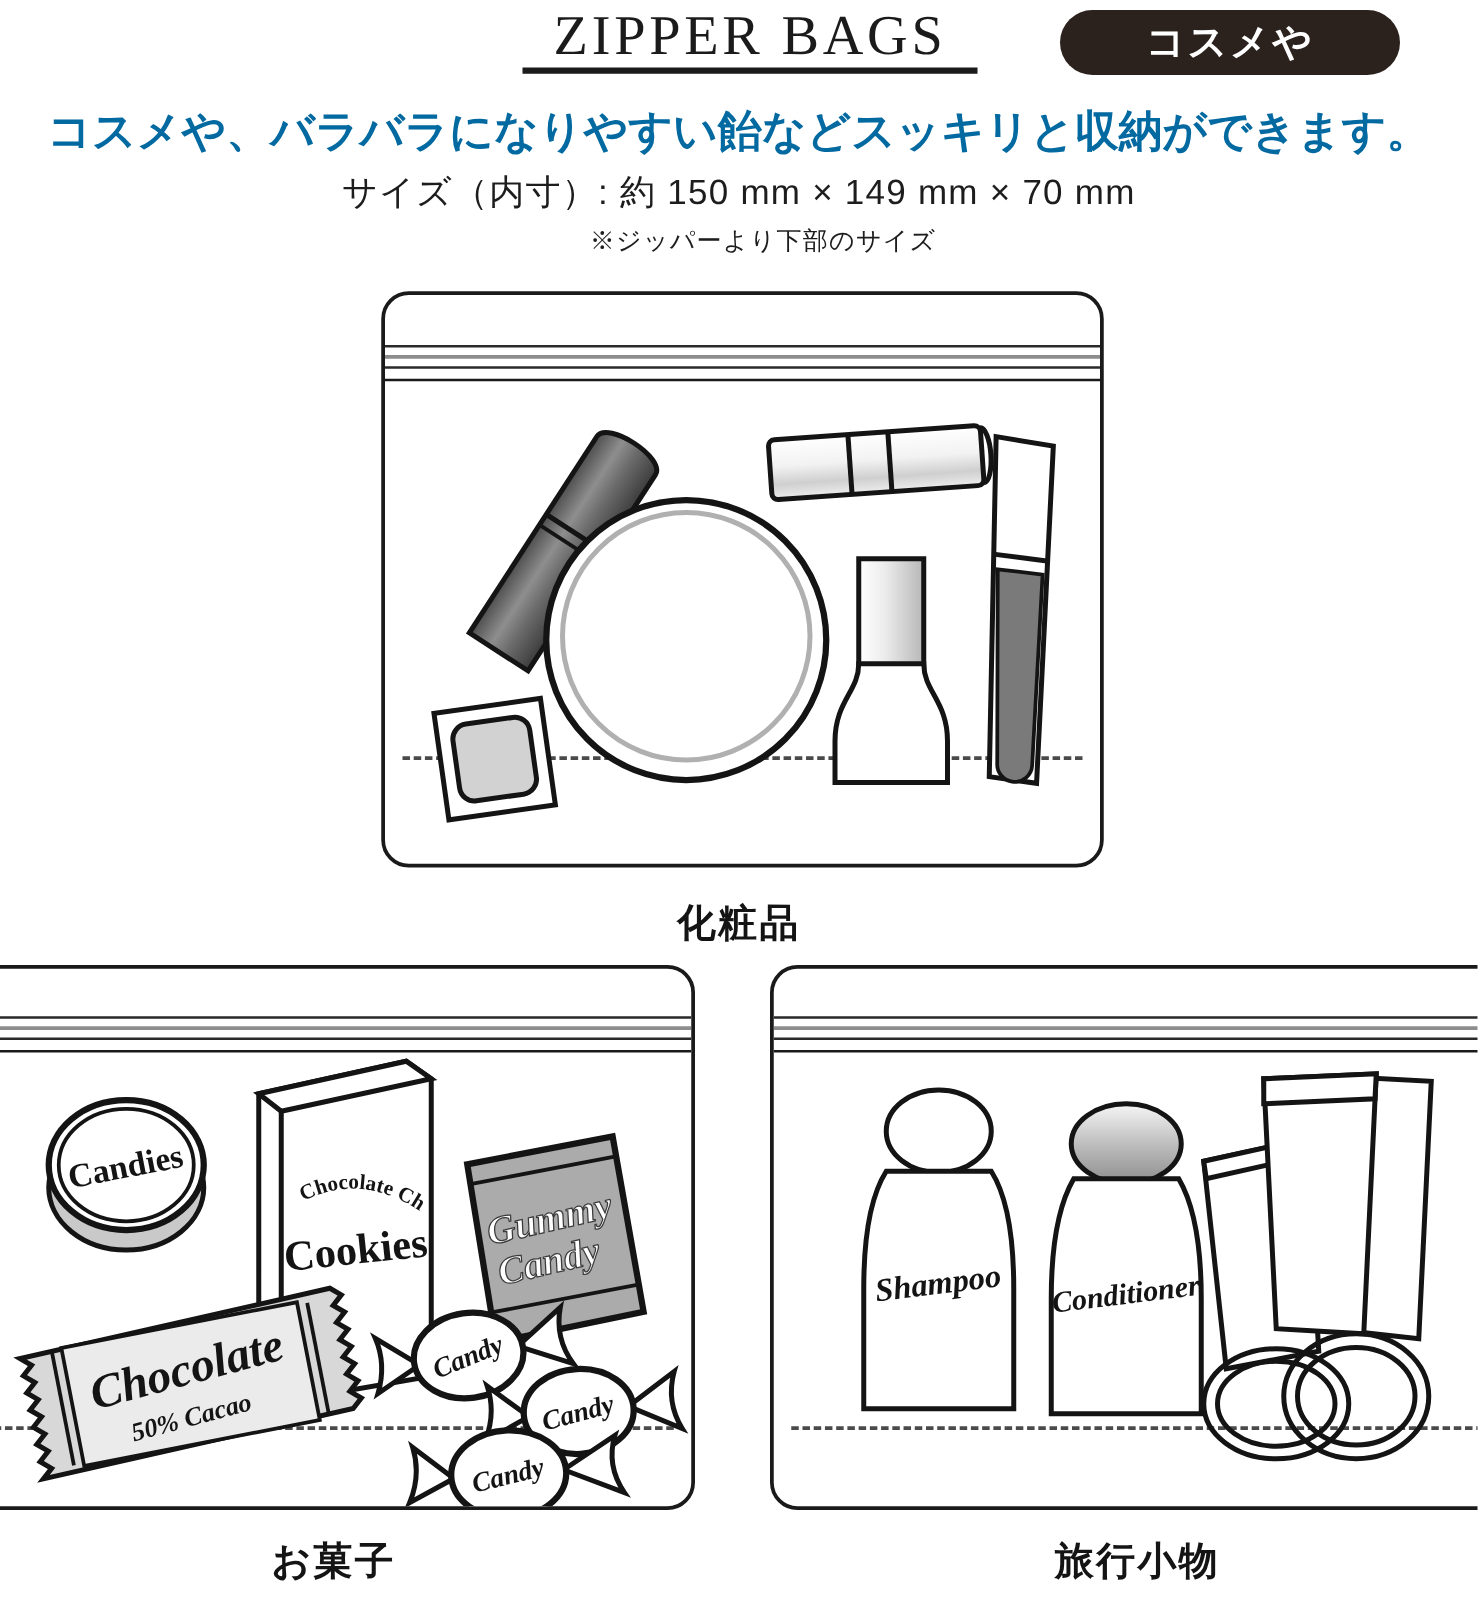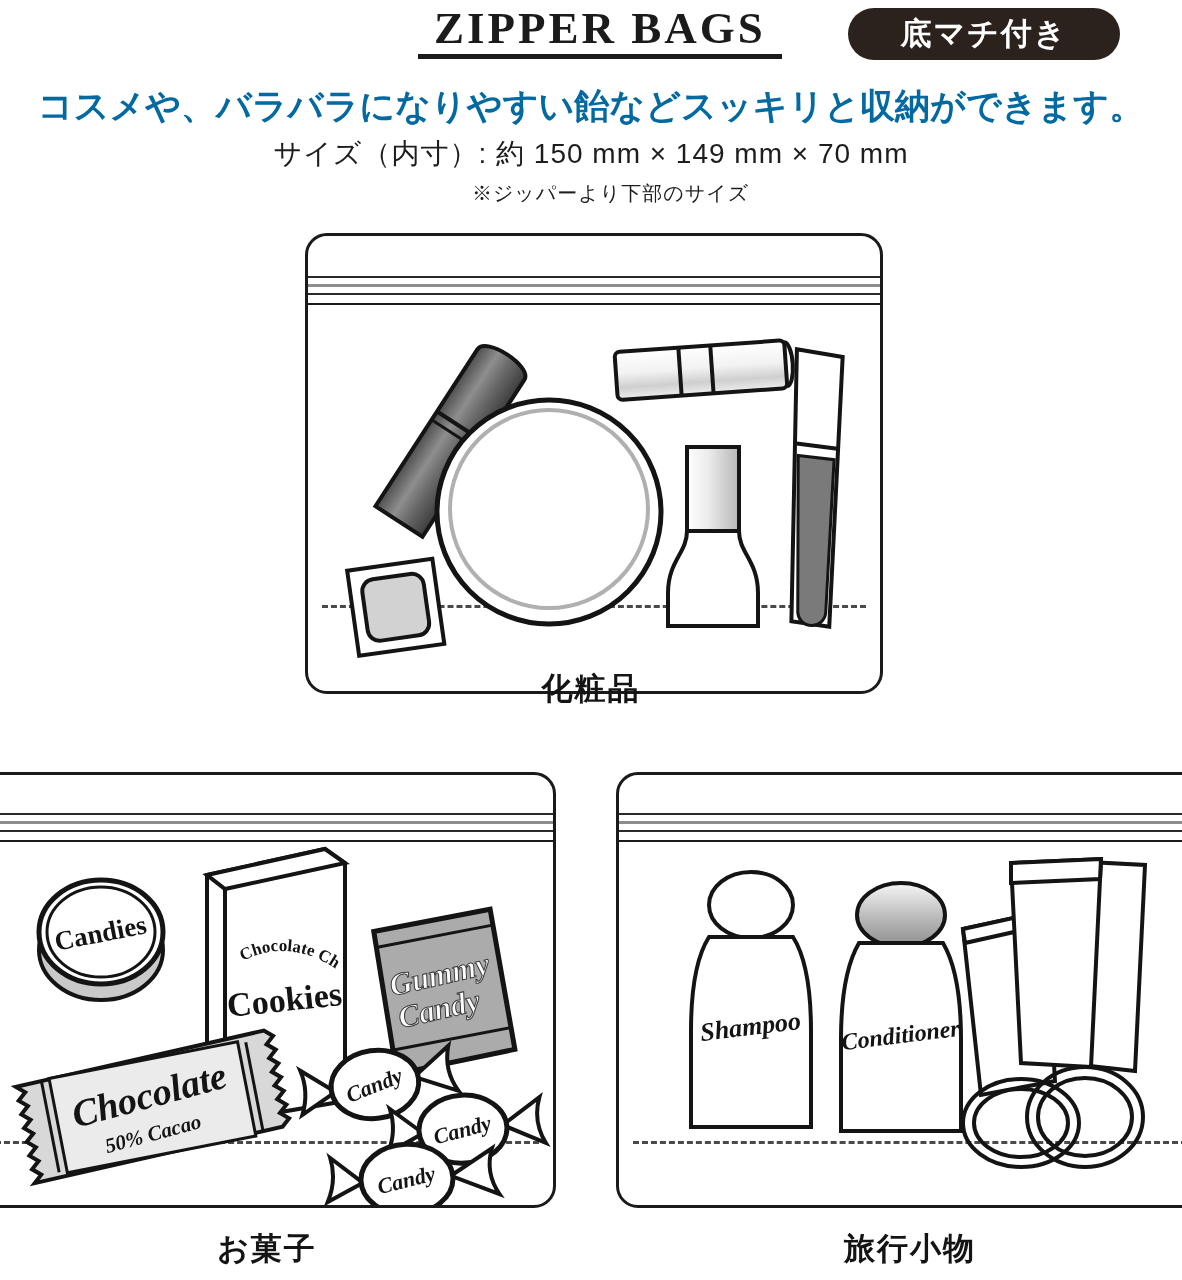--- a/index.html
+++ b/index.html
@@ -23,21 +23,21 @@
   }
   .title-wrap {
     position: absolute;
     left: 410px; top: 4px;
     width: 380px;
     text-align: center;
   }
   .main-title {
     font-family: "Liberation Serif", serif;
     font-size: 45px;
-    font-weight: bold;
+    font-weight: normal;
     letter-spacing: 3px;
     line-height: 48px;
     color: #1b1b1b;
     white-space: nowrap;
   }
   .title-underline {
     margin: 2px auto 0;
     width: 364px;
     height: 5px;
     background: #1b1b1b;
@@ -131,37 +131,37 @@
   
   .caption {
     position: absolute;
     text-align: center;
     font-size: 31px;
     font-weight: bold;
     color: #141414;
     letter-spacing: 2px;
     white-space: nowrap;
   }
-  .cap-top    { left: 0; right: 0; top: 668px; }
+  .cap-top    { left: 0; right: 0; top: 718px; }
   .cap-snacks { left: -22px; width: 578px; top: 1228px; }
   .cap-travel { left: 616px; width: 588px; top: 1228px; }
 
   
   .obj { position: absolute; }
   svg { display: block; overflow: visible; }
 </style>
 </head>
 <body>
 
 <div class="header">
   <div class="title-wrap">
     <div class="main-title">ZIPPER BAGS</div>
     <div class="title-underline"></div>
   </div>
-  <div class="badge">底マチ付き</div>
+  <div class="badge">コスメや</div>
 </div>
 
 <div class="lead">
   <div class="lead-1">コスメや、バラバラになりやすい飴などスッキリと収納ができます。</div>
   <div class="lead-2">サイズ（内寸）: 約 150 mm × 149 mm × 70 mm</div>
   <div class="lead-3">※ジッパーより下部のサイズ</div>
 </div>
 
 <div class="bag bag-top">
   <div class="bag-body">

